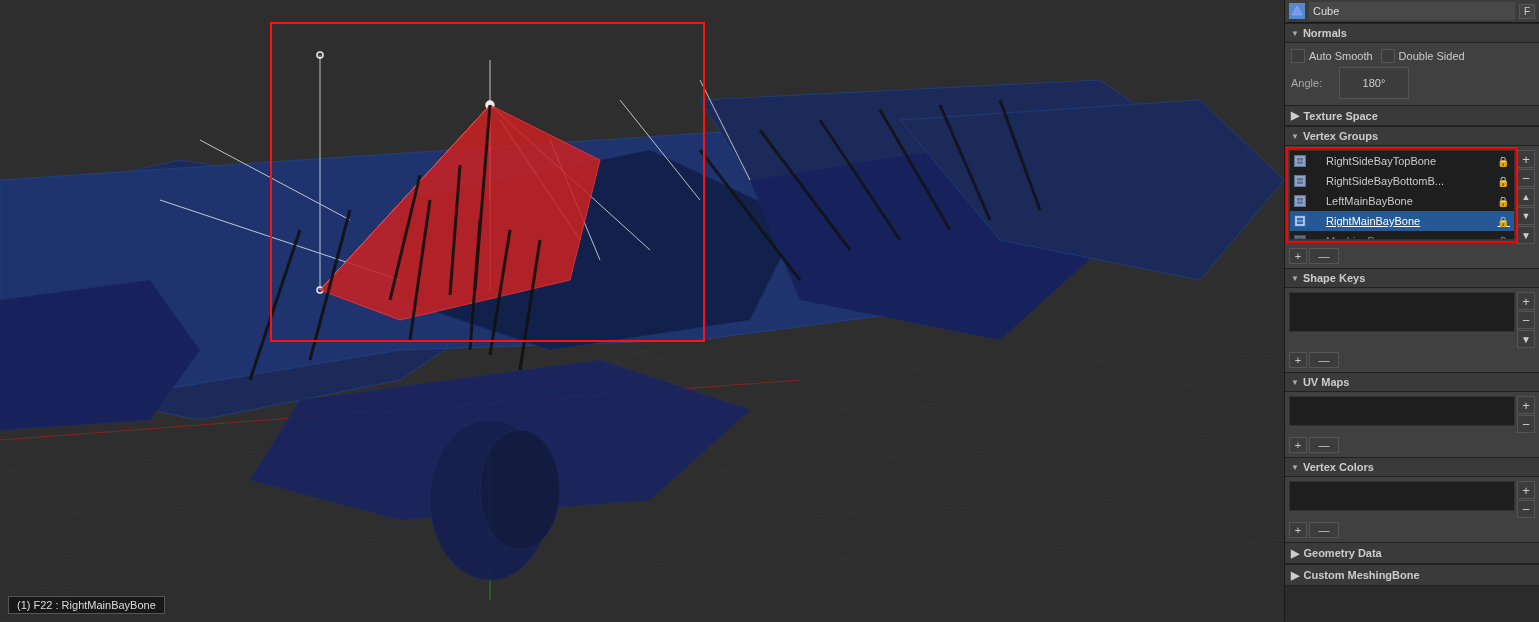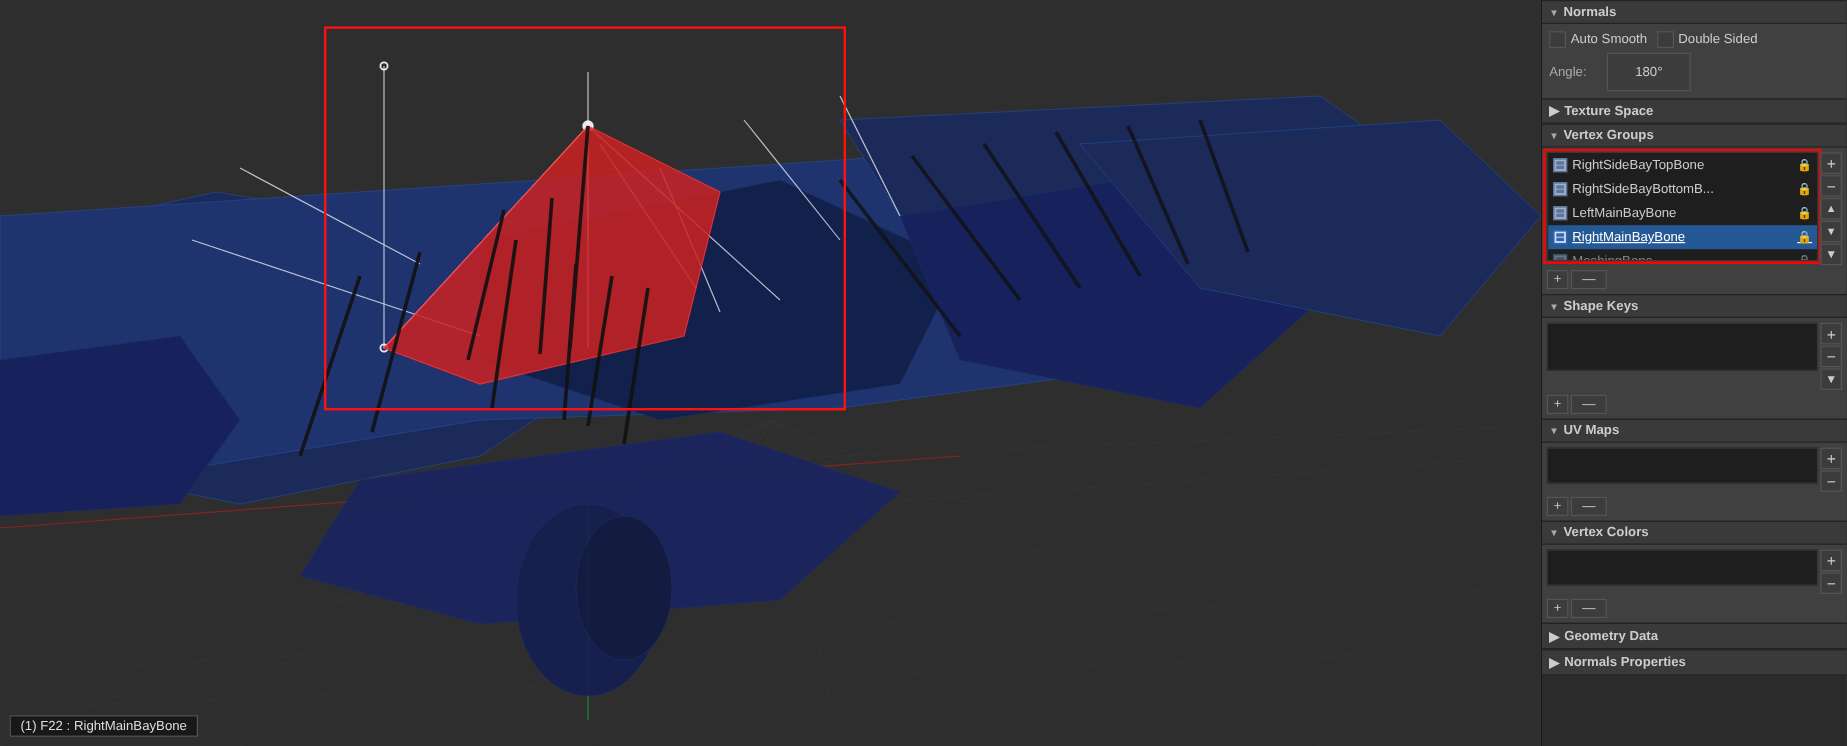--- a/index.html
+++ b/index.html
@@ -198,21 +198,21 @@
       background: #1a1a1a;
     }
     .vg-list::-webkit-scrollbar-thumb {
       background: #555;
     }
 
     .vg-item {
       display: flex;
       align-items: center;
       padding: 2px 4px;
-      gap: 4px;
+      gap: 20px;
       font-size: 11px;
       color: #cccccc;
       cursor: pointer;
       height: 20px;
     }
 
     .vg-item.selected {
       background: #245995;
       color: #ffffff;
       text-decoration: underline;
@@ -484,20 +484,29 @@
 
     <div class="red-box" style="left: 270px; top: 22px; width: 435px; height: 320px;"></div>
 
     <div class="status-bar">
       <span>(1) F22 : RightMainBayBone</span>
     </div>
   </div>
 
   <div class="properties-panel">
 
+    <div class="panel-header">
+      <div class="mesh-icon">
+        <svg width="12" height="12" viewBox="0 0 12 12">
+          <polygon points="6,1 11,10 1,10" fill="#7799ee" stroke="#aabbff" stroke-width="0.5"></polygon>
+        </svg>
+      </div>
+      <input class="object-name-input" type="text" value="Cube" style="">
+      <div class="f-badge">F</div>
+    </div>
 
     <div class="section-header">
       <span class="arrow">▼</span>
       <span>Normals</span>
     </div>
     <div class="section-content">
       <div class="normals-row">
         <div class="checkbox-item">
           <div class="checkbox-box"></div>
           <span>Auto Smooth</span>
@@ -652,17 +661,17 @@
       </div>
     </div>
 
     <div class="collapsed-section">
       <span class="arrow">▶</span>
       <span>Geometry Data</span>
     </div>
 
     <div class="collapsed-section">
       <span class="arrow">▶</span>
-      <span>Normals Properties</span>
+      <span>Custom MeshingBone</span>
     </div>
 
   </div>
 </div>
 
 </body></html>

